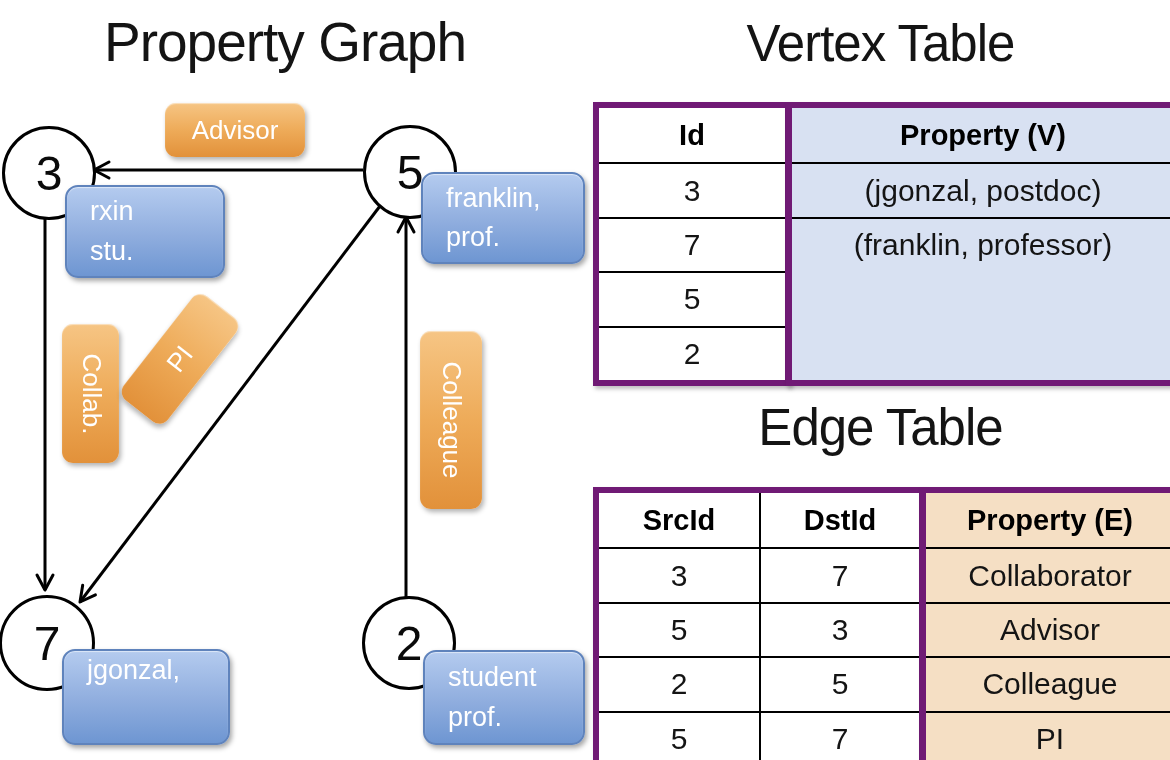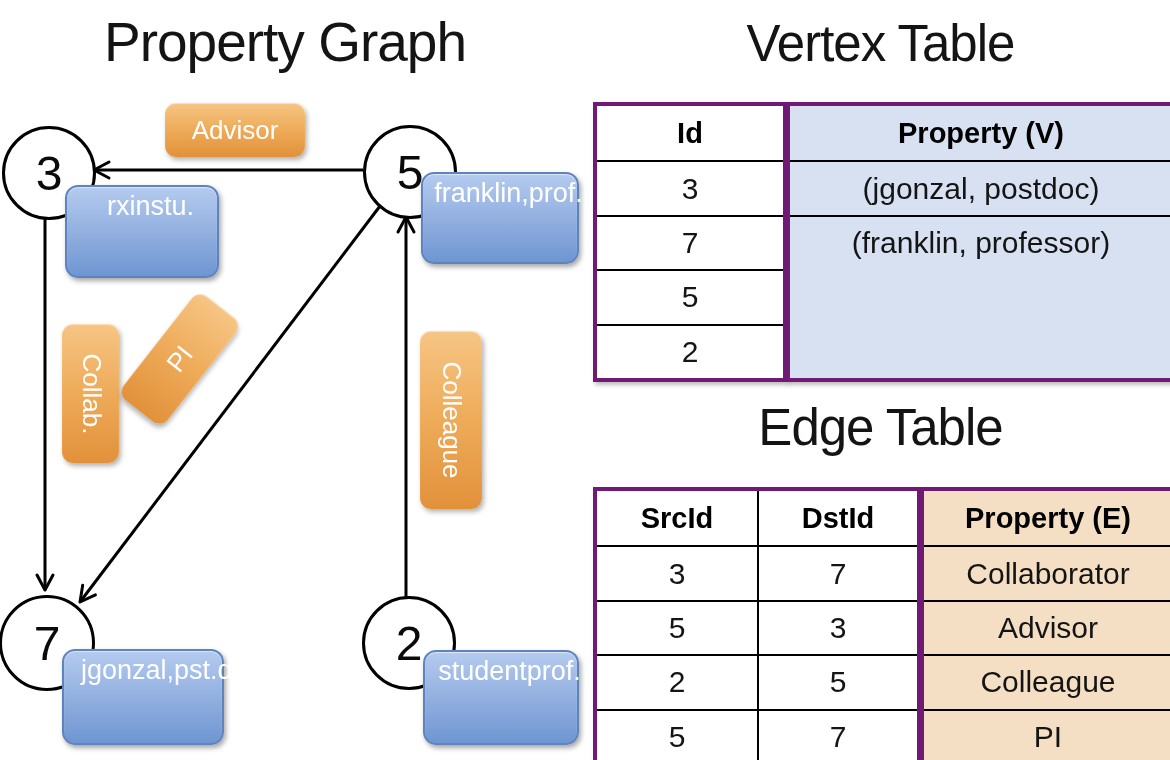--- a/index.html
+++ b/index.html
@@ -26,22 +26,22 @@
   .c3{left:2px;top:126px;width:88px;height:88px;}
   .c5{left:363px;top:125px;width:88px;height:88px;}
   .c7{left:-1px;top:595px;width:90px;height:90px;}
   .c2{left:362px;top:596px;width:88px;height:88px;}
 
   .vbox{
     position:absolute;z-index:3;border-radius:13px;color:#fff;
     background:linear-gradient(180deg,#b4cbef 0%,#8fadde 55%,#6e96d2 100%);
     border:2px solid #5f83bc;
     box-shadow:2px 3px 5px rgba(0,0,0,0.35), inset 0 1px 1px rgba(255,255,255,0.55);
-    display:flex;flex-direction:row;justify-content:center;
-    padding-left:17px;font-size:27px;line-height:1.45;
+    display:flex;flex-direction:column;justify-content:center;
+    padding-left:23px;font-size:27px;line-height:1.45;
   }
   .vbox-rxin{left:65px;top:185px;width:133px;height:89px;}
   .vbox-franklin{left:421px;top:172px;width:137px;height:88px;}
   .vbox-jgonzal{left:62px;top:649px;width:141px;height:92px;justify-content:space-between;}
   .vbox-istoica{left:423px;top:650px;width:135px;height:91px;}
 
   .ebox{
     position:absolute;z-index:3;border-radius:11px;color:#fff;font-size:26px;
     background:linear-gradient(180deg,#f6c584 0%,#eeab59 50%,#e2913a 100%);
     box-shadow:2px 3px 5px rgba(0,0,0,0.30), inset 0 1px 1px rgba(255,255,255,0.5);
@@ -51,21 +51,21 @@
   .ebox-collab{left:62px;top:324px;width:57px;height:139px;}
   .ebox-colleague{left:420px;top:331px;width:62px;height:178px;}
   .ebox-pi{left:152px;top:293px;width:56px;height:132px;transform:rotate(38deg);}
   .vtext{position:absolute;left:50%;top:50%;white-space:nowrap;
     transform:translate(-50%,-50%) rotate(90deg);}
   .vtext-ccw{position:absolute;left:50%;top:50%;white-space:nowrap;
     transform:translate(-50%,-50%) rotate(-90deg);}
 
   
   .tbl{
-    position:absolute;display:grid;border:4px solid #701a75;background:#fff;
+    position:absolute;display:grid;border:6px solid #701a75;background:#fff;
     box-shadow:2px 3px 4px rgba(0,0,0,0.25);
   }
   .vt-id  {left:593px;top:102px;width:186px;height:272px;grid-template-rows:repeat(5,1fr);}
   .vt-prop{left:786px;top:102px;width:382px;height:272px;grid-template-rows:repeat(5,1fr);background:#d8e1f2;}
   .et-src {left:593px;top:487px;width:320px;height:272px;
            grid-template-columns:1fr 1fr;grid-template-rows:repeat(5,1fr);}
   .et-prop{left:920px;top:487px;width:248px;height:272px;grid-template-rows:repeat(5,1fr);background:#f5dfc4;}
   .cell{display:flex;align-items:center;justify-content:center;
         font-size:30px;font-weight:300;color:#141414;white-space:nowrap;}
   .cell.head{font-weight:bold;font-size:29px;color:#000;}
@@ -112,21 +112,20 @@
   <div class="vbox vbox-rxin">
     <span>rxin</span>
     <span>stu.</span>
   </div>
   <div class="vbox vbox-franklin">
     <span>franklin,</span>
     <span>prof.</span>
   </div>
   <div class="vbox vbox-jgonzal">
     <span>jgonzal,</span>
-    <span>pst.doc.</span>
   </div>
   <div class="vbox vbox-istoica">
     <span>student</span>
     <span>prof.</span>
   </div>
 
   <div class="ebox ebox-advisor">
     <span>Advisor</span>
   </div>
   <div class="ebox ebox-collab">

